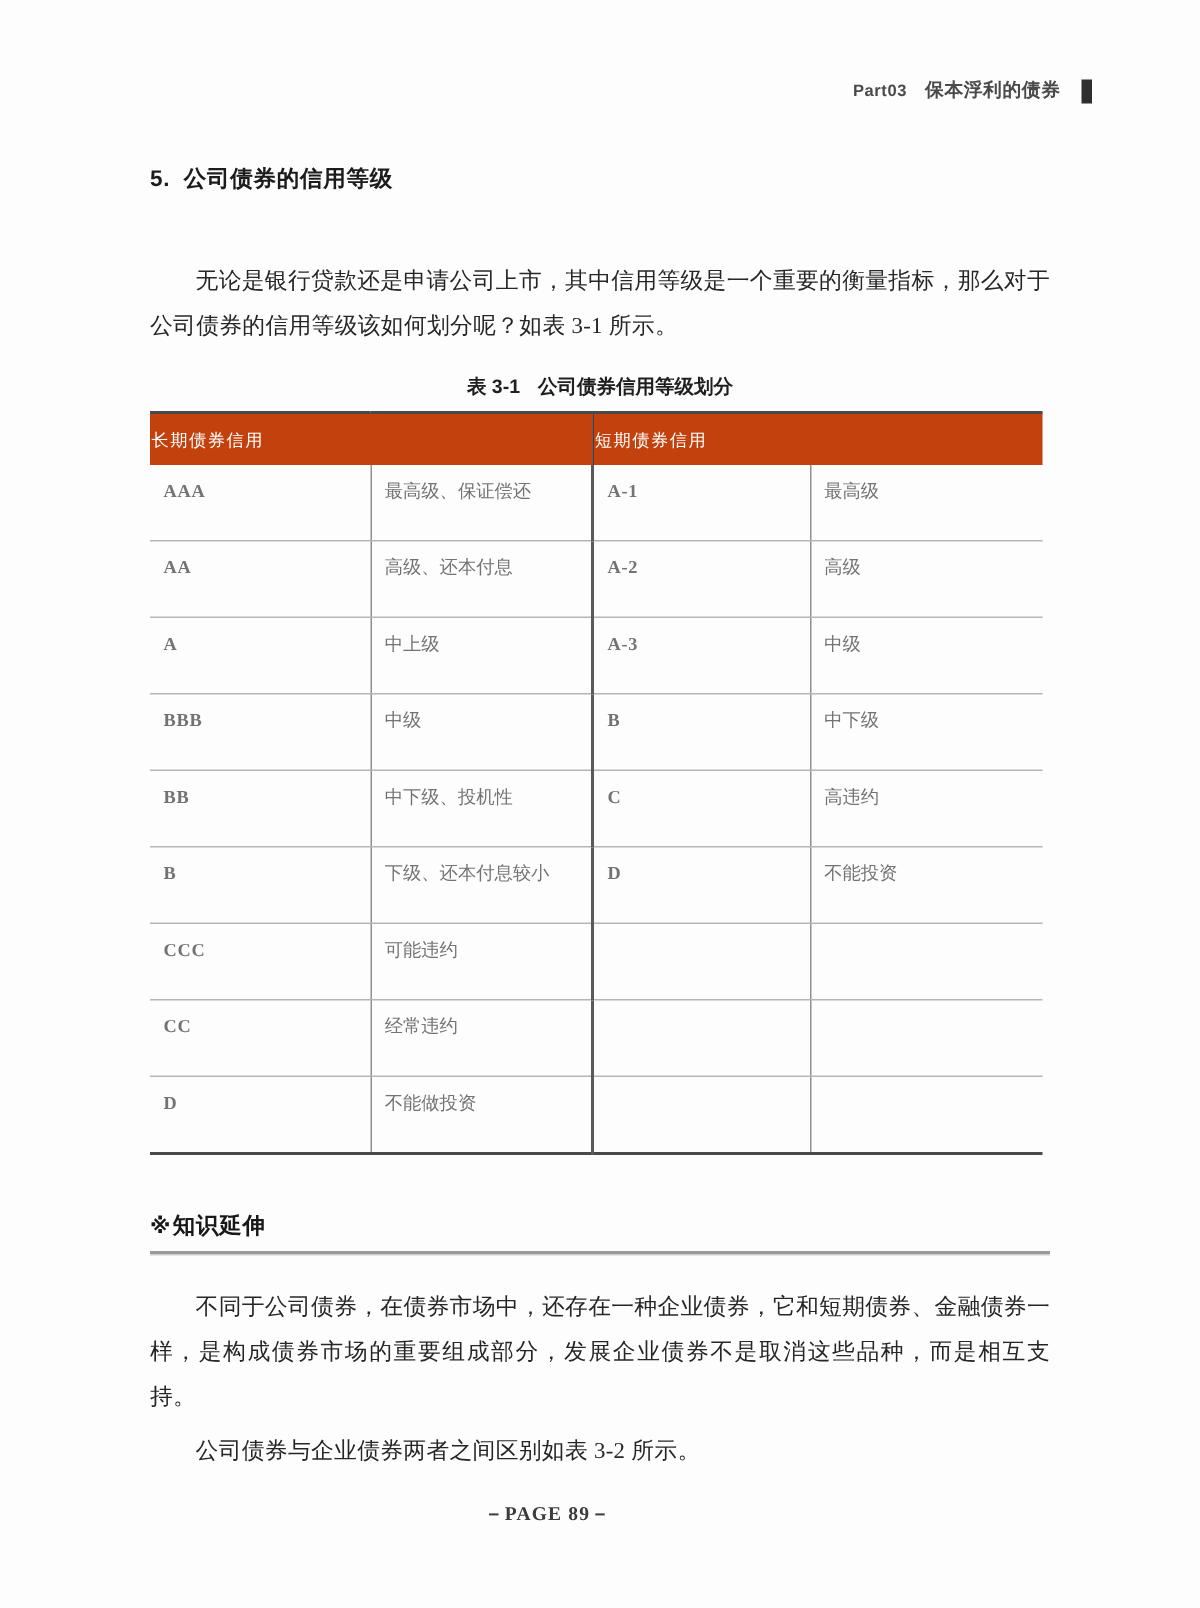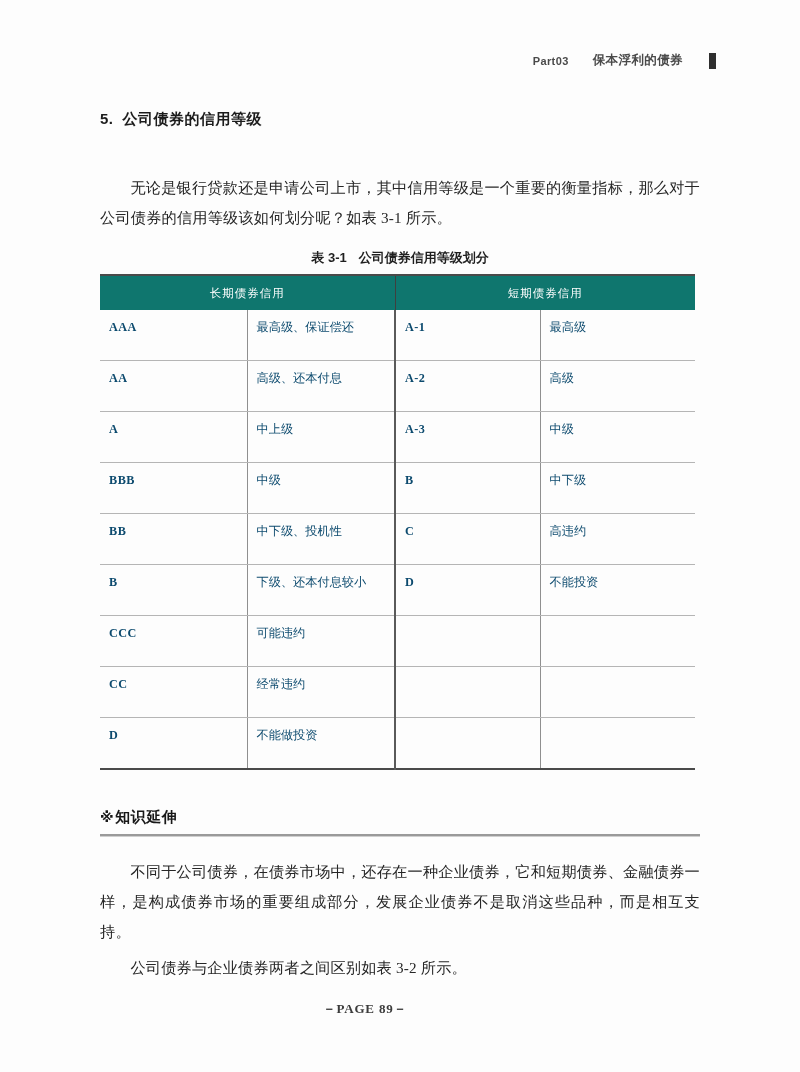--- a/index.html
+++ b/index.html
@@ -19,25 +19,25 @@
     position: absolute;
     left: 0; top: 0;
     width: 800px;
     height: 1072px;
     background: #fdfdfd;
   }
 
   
   .run-head {
     position: absolute;
-    right: 84px;
+    right: 72px;
     top: 52px;
     display: flex;
     align-items: center;
-    gap: 24px;
+    gap: 12px;
     font-family: "Liberation Sans", "DejaVu Sans", sans-serif;
     font-weight: bold;
     font-size: 11.5px;
     color: #4a4a4a;
     letter-spacing: .4px;
   }
   .run-head .part {
     font-size: 11px;
   }
   .run-head .title-cn {
@@ -98,37 +98,37 @@
     margin: 0 0 4px 0;
     border-top: 2px solid #4a4a4a;
     border-bottom: 2.5px solid #4a4a4a;
   }
   table.grade col.c1 { width: 147px; }
   table.grade col.c2 { width: 148px; }
   table.grade col.c3 { width: 145px; }
   table.grade col.c4 { width: 155px; }
 
   table.grade thead th {
-    background: #0f766e;
+    background: #c2410c;
     color: #ffffff;
     font-family: "Liberation Sans", "DejaVu Sans", sans-serif;
     font-size: 11.5px;
     font-weight: normal;
     letter-spacing: 1px;
     height: 32px;
-    text-align: center;
+    text-align: left;
     vertical-align: middle;
     border-right: 1.5px solid #3f3f3f;
   }
   table.grade thead th:last-child { border-right: none; }
 
   table.grade tbody td {
     height: 34px;
     font-size: 12.2px;
-    color: #0c4a6e;
+    color: #737373;
     padding: 0 0 16px 9px;
     vertical-align: middle;
     border-bottom: 1.6px solid #b5b5b5;
     border-right: 1px solid #8f8f8f;
   }
   table.grade tbody tr:last-child td { border-bottom: none; }
   table.grade tbody td.cell-a { font-family: "Liberation Serif", "DejaVu Serif", serif; font-weight: bold; letter-spacing: .5px; }
   table.grade tbody td.mid-div { border-right: 2px solid #5a5a5a; }
   table.grade tbody td.last-col { border-right: none; margin-left: 25px; }
 

